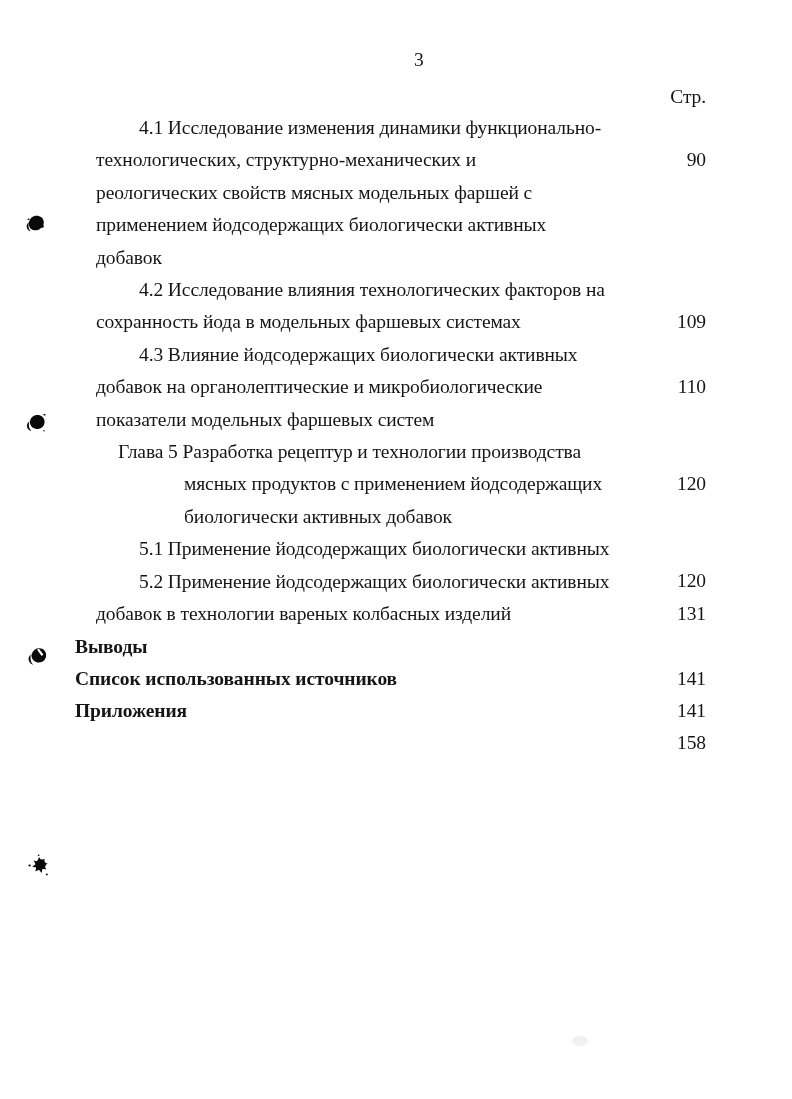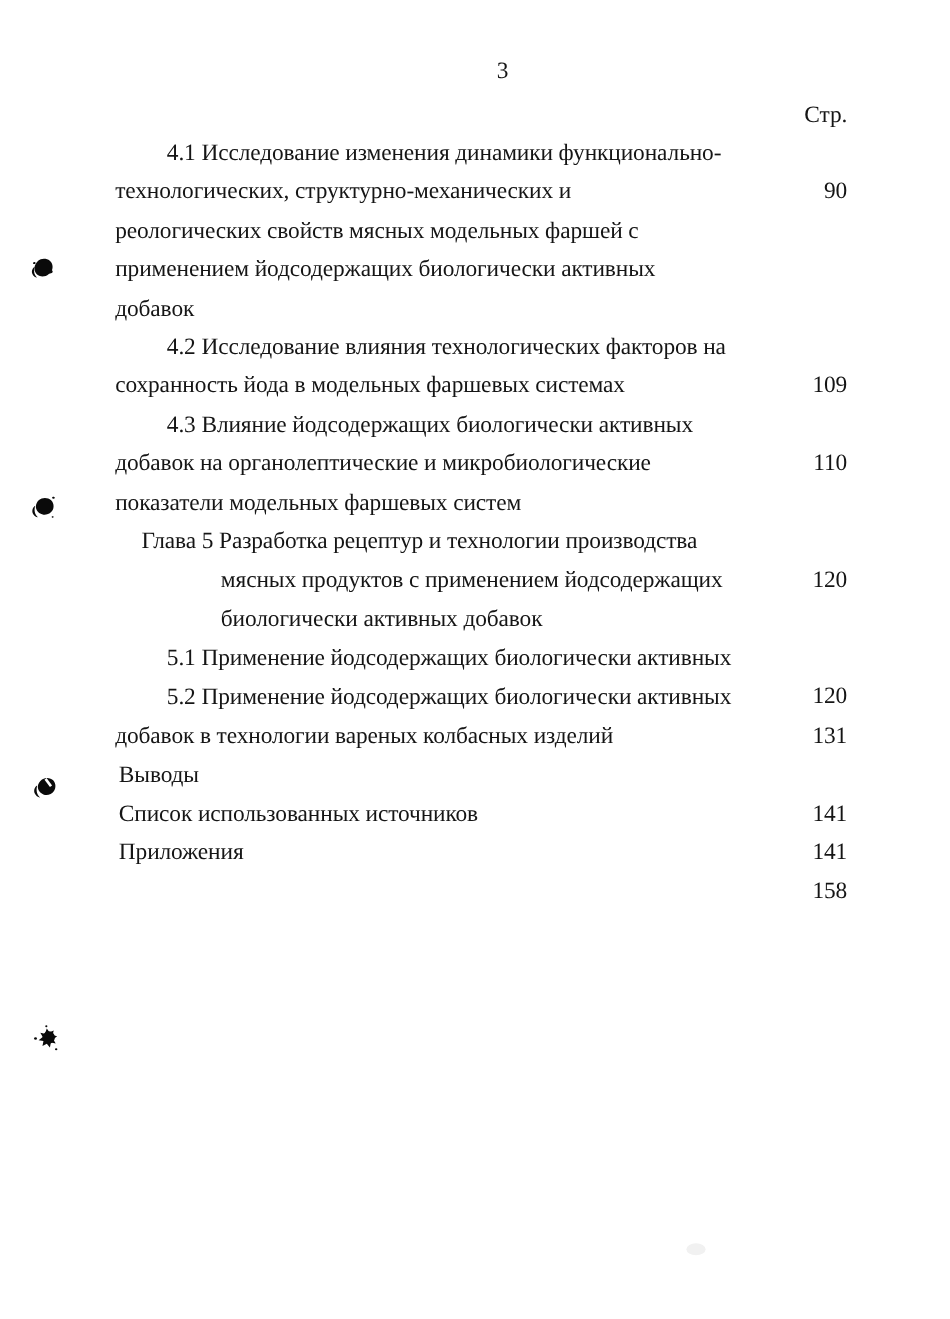--- a/index.html
+++ b/index.html
@@ -37,21 +37,21 @@
     top: 16px;
     right: 0;
     text-align: right;
     margin-top: 16px;
   }
   .entry .line { white-space: nowrap; }
   .entry.level2 .line.first { padding-left: 139px; }
   .entry.level2 .line.cont  { padding-left: 96px; }
   .entry.level1 .line.first { padding-left: 118px; }
   .entry.level1 .line.cont  { padding-left: 184px; }
-  .entry.level0 .line.first { padding-left: 99px; }
+  .entry.level0 .line.first { padding-left: 75px; font-weight: bold; }
   .blot { position: absolute; }
   .blot path, .blot ellipse { fill: #0a0a0a; }
   .blot .notch { fill: #ffffff; }
   .blot-1 { left: 23px; top: 213px; width: 23px; height: 25px; }
   .blot-2 { left: 23px; top: 411px; width: 25px; height: 27px; }
   .blot-3 { left: 25px; top: 645px; width: 23px; height: 28px; }
   .blot-4 { left: 26px; top: 853px; width: 26px; height: 30px; }
   .smudge {
     position: absolute;
     left: 572px;

